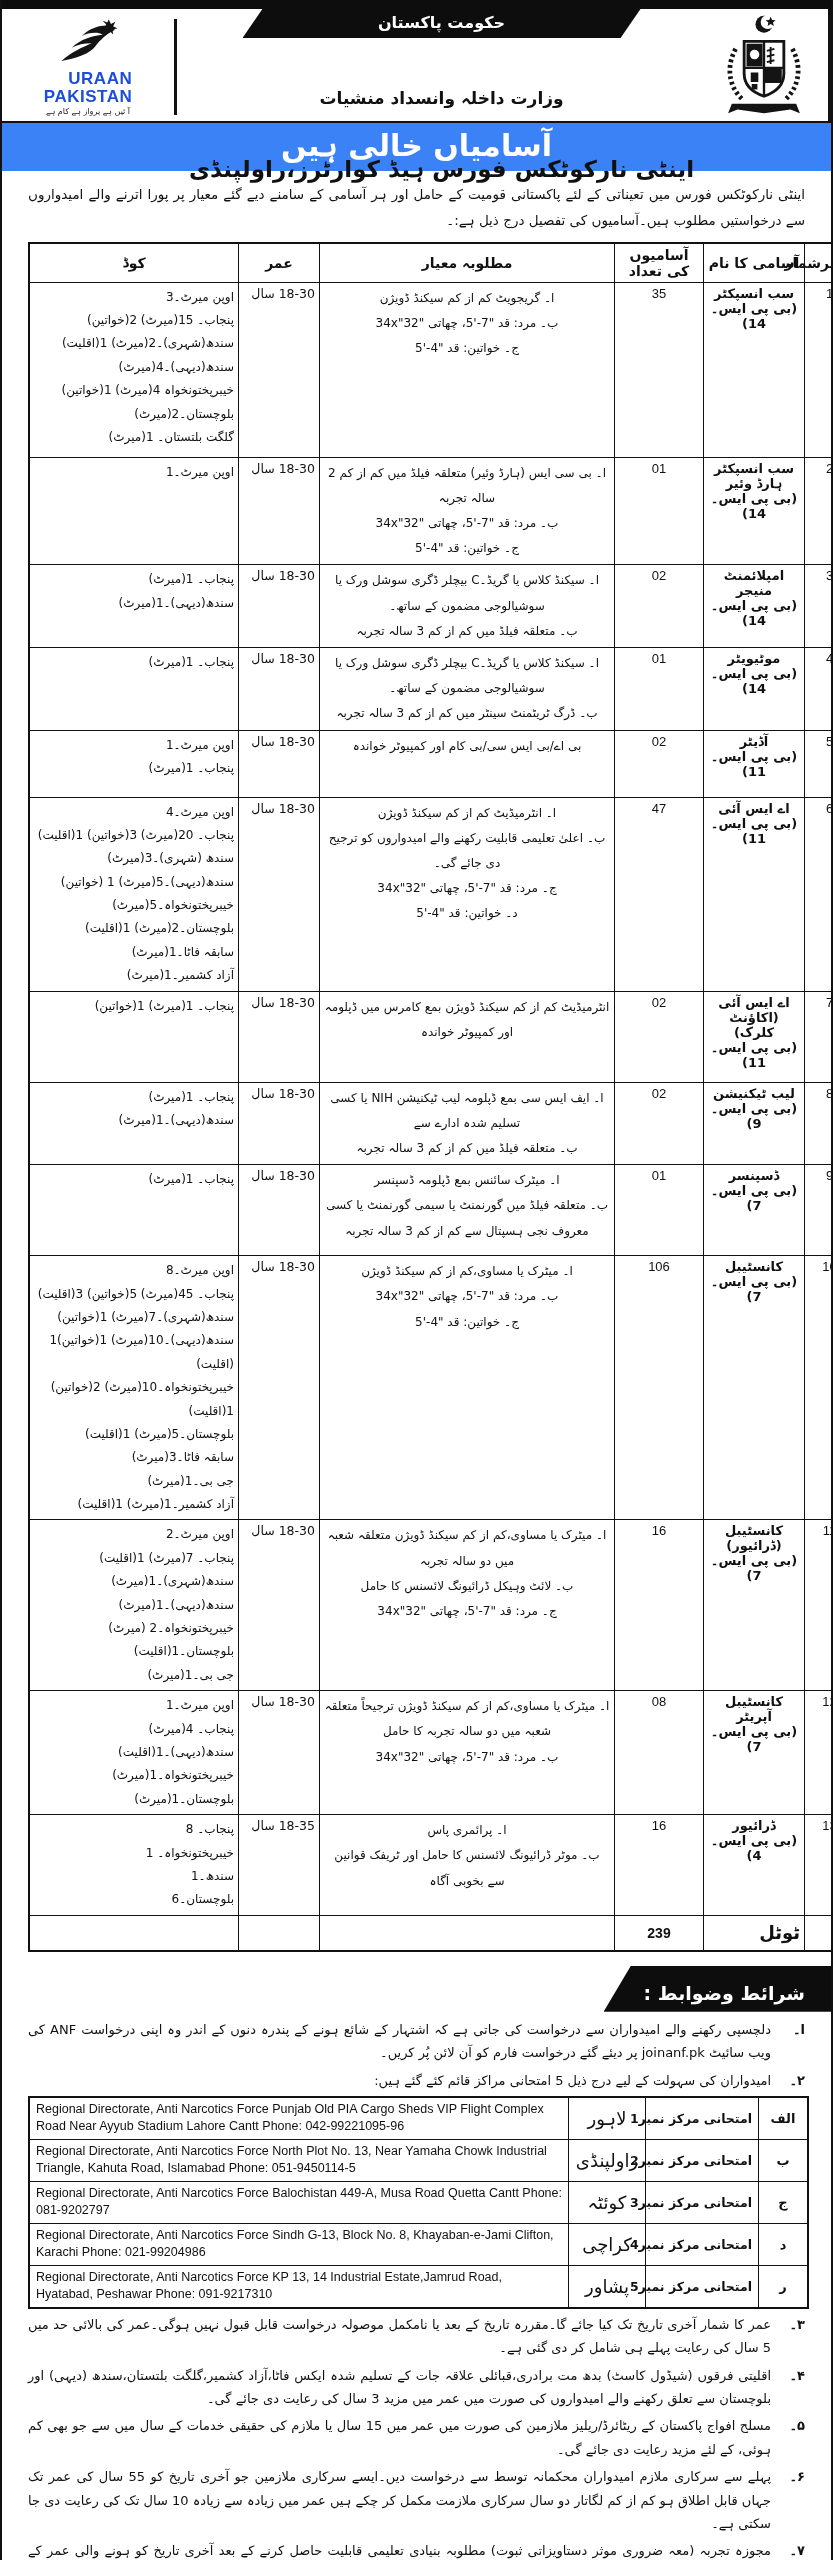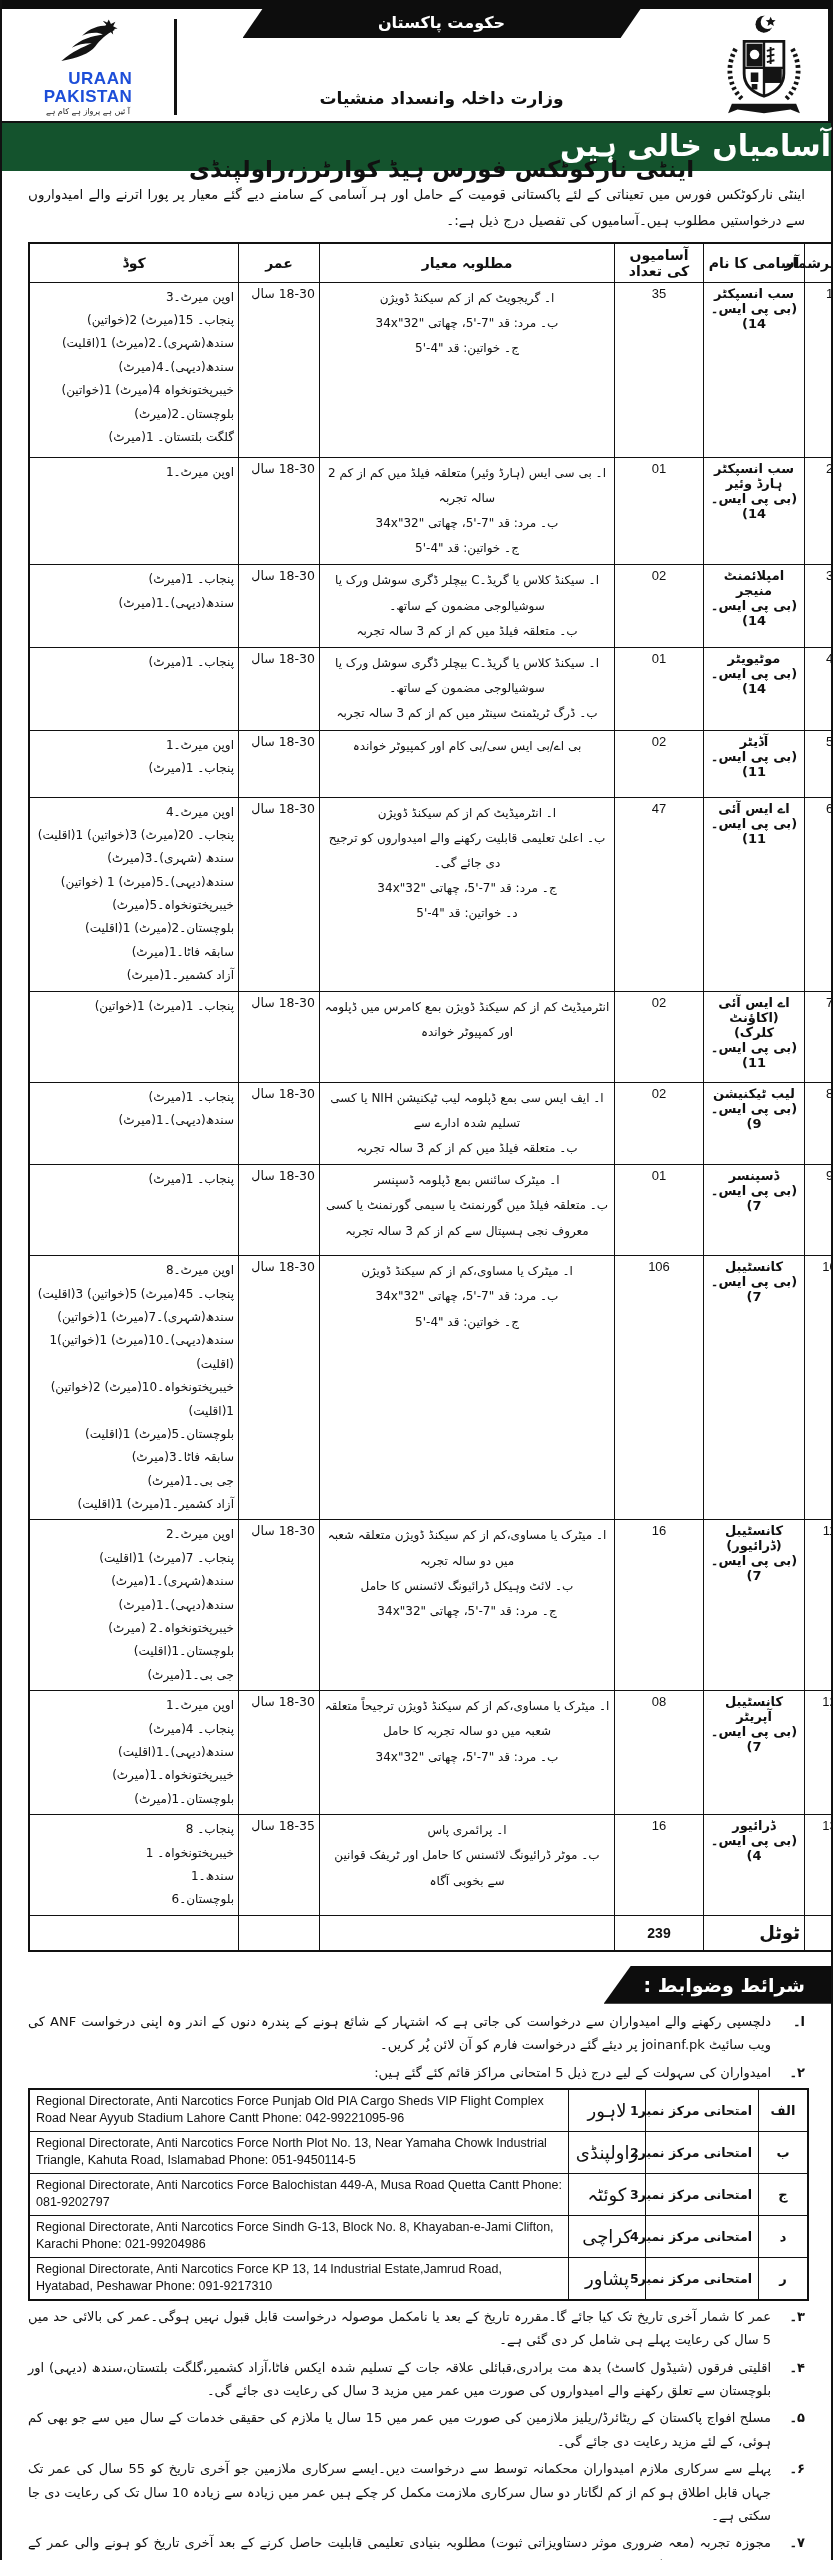--- a/index.html
+++ b/index.html
@@ -19,21 +19,21 @@
   .govt-banner{
     background:#0d0d0d;color:#fff;min-width:330px;text-align:center;
     clip-path:polygon(5% 0,100% 0,95% 100%,0 100%);
     font-size:16px;font-weight:bold;padding:4px 34px 6px;
   }
   .ministry{font-size:17px;font-weight:bold;margin-top:6px;}
   .org{font-size:23px;font-weight:bold;margin-top:4px;}
   .emblem-block{width:128px;display:flex;align-items:center;justify-content:center;border-right:3px solid #111;}
   
   .vacancy-banner{
-    background:#14532d;color:#fff;text-align:right;font-size:30px;font-weight:bold;
+    background:#3b82f6;color:#fff;text-align:center;font-size:30px;font-weight:bold;
     padding:5px 0 8px;direction:rtl;
   }
   
   .intro{
     direction:rtl;text-align:justify;font-size:13.5px;line-height:1.95;
     margin:10px 26px 8px 26px;font-weight:500;
   }
   
   table.jobs{
     border-collapse:collapse;margin:0 26px;width:781px;table-layout:fixed;
@@ -65,21 +65,21 @@
   tbody.jobs-body tr:nth-child(11) td{height:155px;}
   tbody.jobs-body tr:nth-child(12) td{height:112px;}
   tbody.jobs-body tr:nth-child(13) td{height:92px;}
   tr.total-row td{height:28px;vertical-align:middle;}
   .total-label{text-align:right;font-weight:bold;font-size:18px;}
   .total-value{text-align:center;font-family:"Liberation Sans",sans-serif;font-weight:bold;font-size:14px;}
   
   .terms-heading-wrap{display:flex;justify-content:flex-end;margin:14px 0 6px;}
   .terms-heading{
     background:#0d0d0d;color:#fff;font-size:19px;font-weight:bold;direction:rtl;
-    padding:8px 26px 8px 40px;clip-path:polygon(12% 0,100% 0,100% 100%,0 100%);
+    padding:16px 26px 8px 40px;clip-path:polygon(12% 0,100% 0,100% 100%,0 100%);
   }
   .terms{direction:rtl;margin:4px 26px;}
   .term-item{display:flex;font-size:13px;line-height:1.8;margin-bottom:4px;}
   .term-num{width:34px;flex:0 0 34px;font-weight:bold;}
   .term-text{flex:1;text-align:justify;}
   
   table.centers{
     border-collapse:collapse;margin:4px 26px;width:781px;table-layout:fixed;
     direction:rtl;border:2px solid #111;
   }

